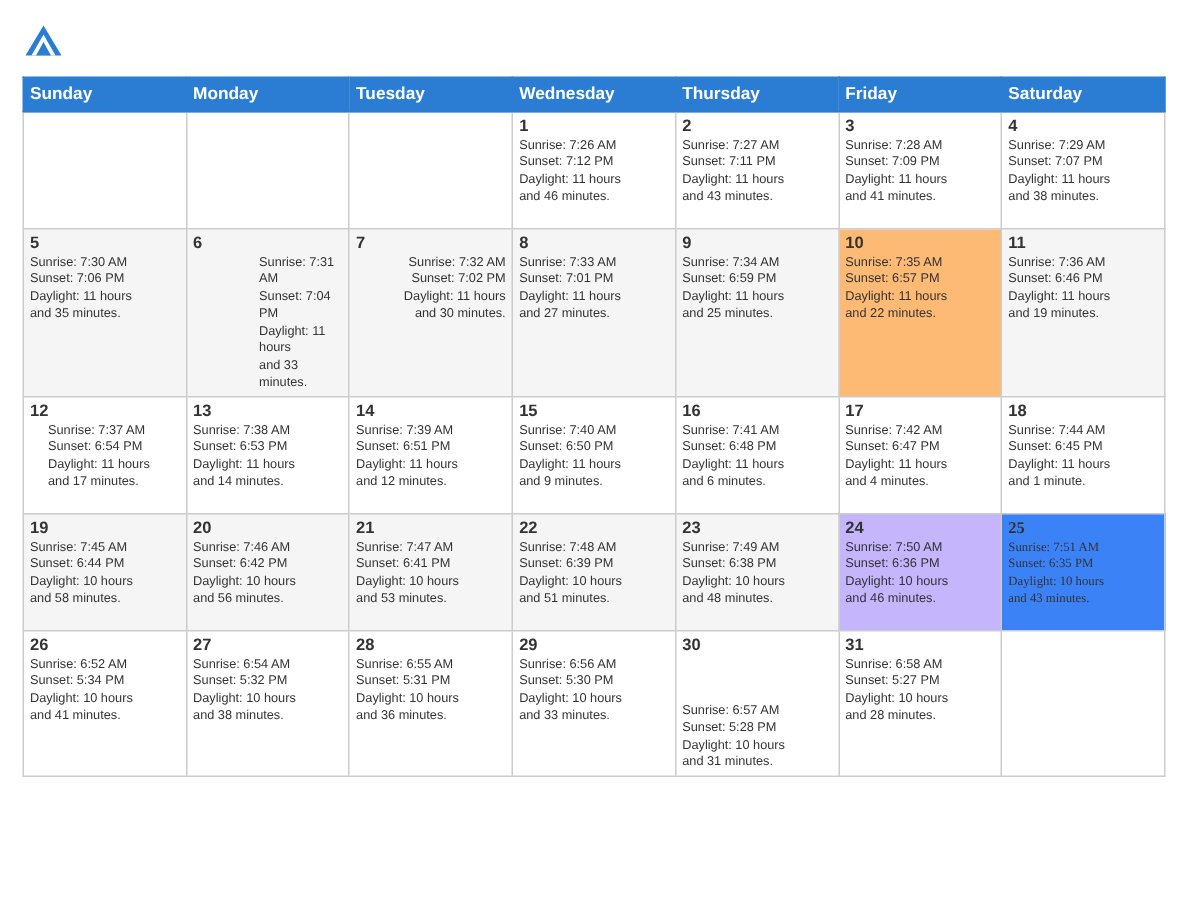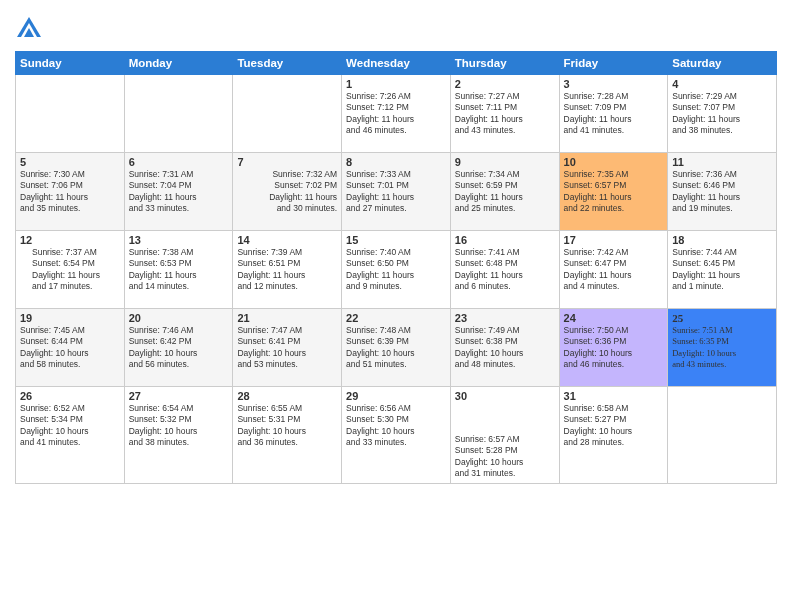--- a/index.html
+++ b/index.html
@@ -174,21 +174,21 @@
         <tr>
           <td style="background: rgb(245, 245, 245);">
             <span class="day-num">5</span>
             <div class="day-info" style="white-space: pre-line;">Sunrise: 7:30 AM
 Sunset: 7:06 PM
 Daylight: 11 hours
 and 35 minutes.</div>
           </td>
           <td style="background: rgb(245, 245, 245);">
             <span class="day-num">6</span>
-            <div class="day-info" style="white-space: pre-line;">Sunrise: 7:31 AM
+            <div class="day-info" style="white-space: pre-line; margin-left: 44px;">Sunrise: 7:31 AM
 Sunset: 7:04 PM
 Daylight: 11 hours
 and 33 minutes.</div>
           </td>
           <td style="background: rgb(245, 245, 245);">
             <span class="day-num">7</span>
             <div class="day-info" style="white-space: pre-line; text-align: right;">Sunrise: 7:32 AM
 Sunset: 7:02 PM
 Daylight: 11 hours
 and 30 minutes.</div>

